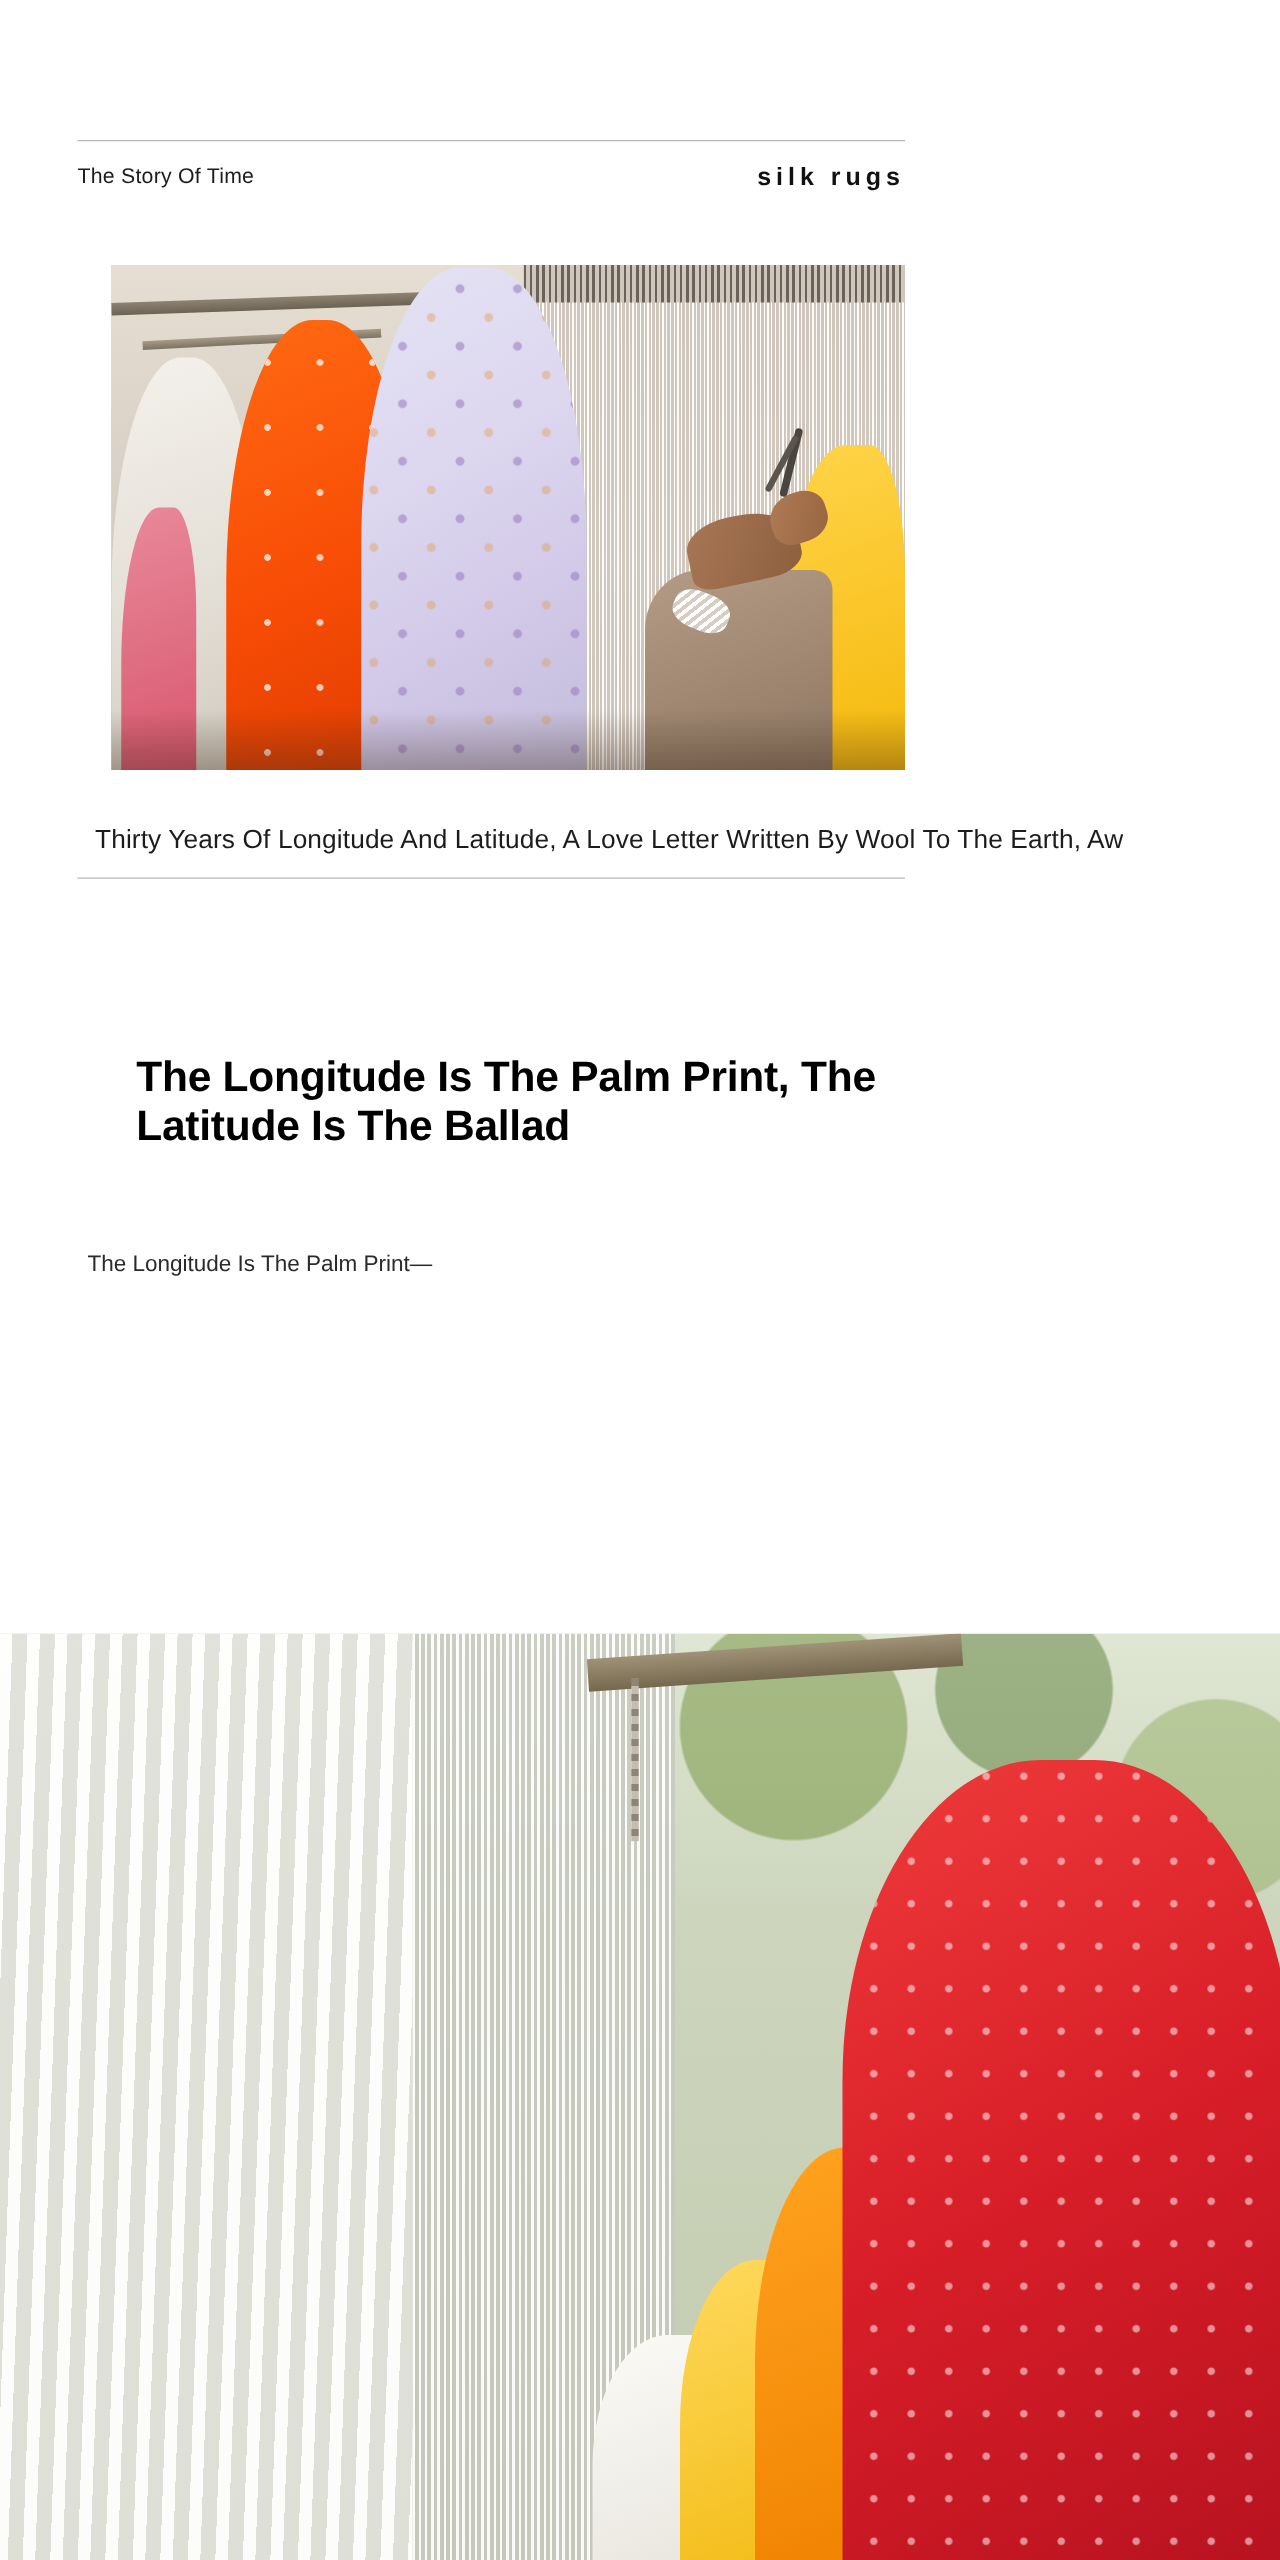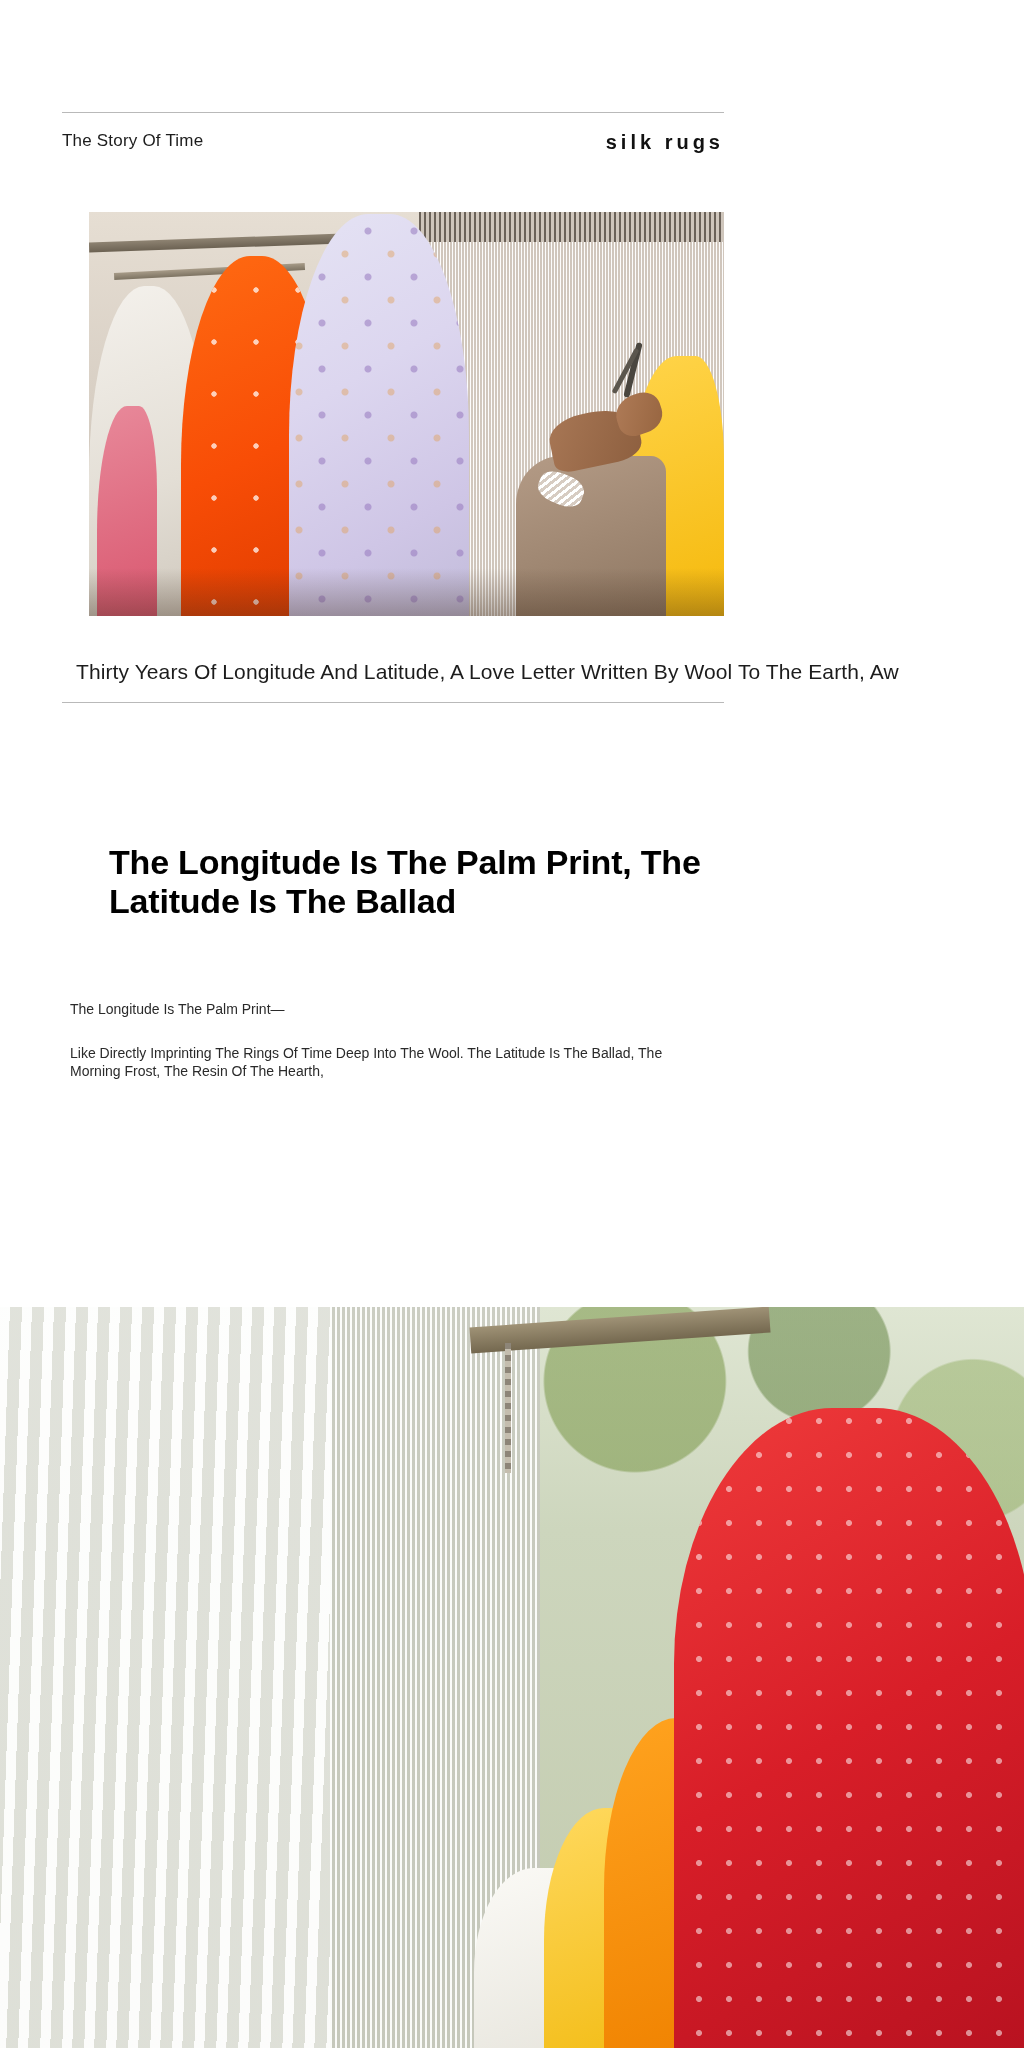--- a/index.html
+++ b/index.html
@@ -287,21 +287,21 @@
     line-height: 1.14;
     letter-spacing: -0.2px;
     color: #000000;
     margin-left: 44px;
   }
   .body-copy {
     position: absolute;
     top: 1000px;
     left: 70px;
     width: 640px;
-    font-size: 14px;
+    font-size: 18px;
     color: #2a2a2a;
     line-height: 1.3;
   }
   .body-copy p {
     margin: 0 0 27px 0;
   }
   .body-copy p.multiline {
     line-height: 1.28;
     margin-bottom: 26px;
   }
@@ -461,21 +461,20 @@
   </div>
 
   <div class="caption-wrap">
     <div class="caption">Thirty Years Of Longitude And Latitude, A Love Letter Written By Wool To The Earth, Aw</div>
   </div>
 
   <h1 class="article-title">The Longitude Is The Palm Print, The Latitude Is The Ballad</h1>
 
   <div class="body-copy">
     <p>The Longitude Is The Palm Print—</p>
-    <p class="multiline">Like Directly Imprinting The Rings Of Time Deep Into The Wool. The Latitude Is The Ballad, The Morning Frost, The Resin Of The Hearth,</p>
   </div>
 
   <div class="bottom-img">
     <div class="bg-foliage"></div>
     <div class="warp2"></div>
     <div class="curtain"></div>
     <div class="beam"></div>
     <div class="chain"></div>
     <div class="fig-white2"></div>
     <div class="fig-yellow2"></div>

